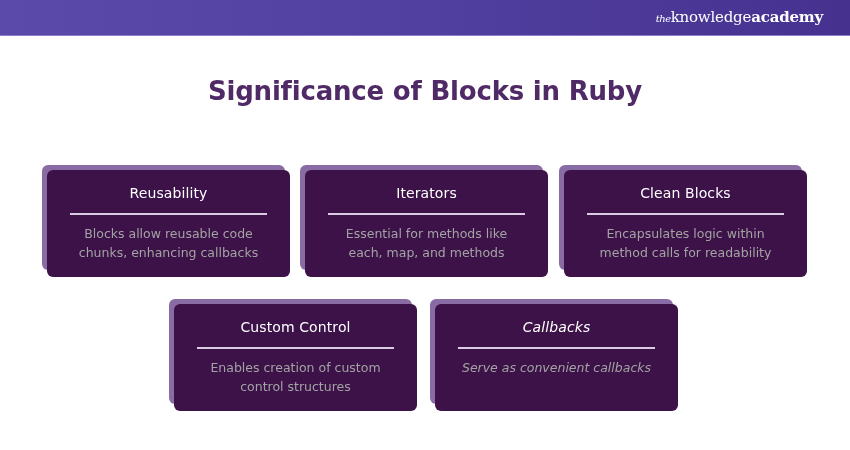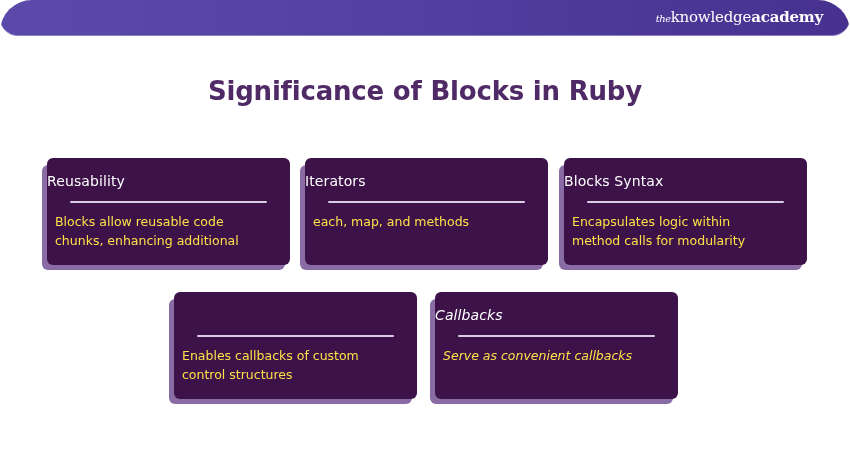--- a/index.html
+++ b/index.html
@@ -1,15 +1,15 @@
 <!DOCTYPE html>
 <html><head>
   <meta charset="utf-8">
   <style>
-    * { box-sizing: border-box; margin: 0; padding: 0; border-radius: 32px; }
+    * { box-sizing: border-box; margin: 0; padding: 0; }
     html, body {
       width: 850px; height: 450px; overflow: hidden;
       background: #ffffff;
       font-family: "DejaVu Sans", "Liberation Sans", sans-serif;
     }
     .page { position: relative; width: 850px; height: 450px; background: #ffffff; }
 
     .header-band {
       position: absolute; left: 0; top: 0; width: 850px; height: 36px;
       background: linear-gradient(90deg, #5b4aa9 0%, #5140a0 50%, #46318f 100%);
@@ -34,38 +34,39 @@
       line-height: 38px;
     }
 
     .card-wrap { position: absolute; width: 248px; height: 112px; }
     .card-shadow {
       position: absolute; left: -5px; top: 7px; width: 243px; height: 105px;
       background: #8a6ca4;
       border-radius: 6px;
     }
     .card {
-      position: absolute; left: 0; top: 0; width: 243px; height: 107px;
+      position: absolute; left: 0; top: 12px; width: 243px; height: 107px;
       background: #3c1249;
       border-radius: 6px;
       color: #ffffff;
+      text-align: center;
     }
     .card-title {
       position: absolute; left: 0; top: 13px; width: 100%;
       font-size: 14px; line-height: 20px; color: #ffffff;
       font-family: "DejaVu Sans", "Liberation Sans", sans-serif;
       letter-spacing: 0.1px;
     }
     .card-divider {
       position: absolute; left: 23px; right: 23px; top: 43px;
       height: 1.5px; background: #d9cce3;
     }
     .card-desc {
       position: absolute; left: 8px; right: 8px; top: 55px;
-      font-size: 12.5px; line-height: 18.5px; color: #fde047;
+      font-size: 12.5px; line-height: 18.5px; color: #a3a3a3;
       font-family: "DejaVu Sans", "Liberation Sans", sans-serif;
     }
 
     #card-0 { left: 47px;  top: 158px; }
     #card-1 { left: 305px; top: 158px; padding-left: 34px; }
     #card-2 { left: 564px; top: 158px; }
     #card-3 { left: 174px; top: 292px; }
     #card-4 { left: 435px; top: 292px; font-style: italic; }
   </style>
 </head>
@@ -81,54 +82,56 @@
 
   <h1 class="title">Significance of Blocks in Ruby</h1>
 
   <div class="card-wrap" id="card-0">
     <div class="card-shadow"></div>
     <div class="card">
       <div class="card-title">Reusability</div>
       <div class="card-divider"></div>
       <div class="card-desc">
         <div>Blocks allow reusable code</div>
-        <div>chunks, enhancing additional</div>
+        <div>chunks, enhancing callbacks</div>
       </div>
     </div>
   </div>
 
   <div class="card-wrap" id="card-1">
     <div class="card-shadow"></div>
     <div class="card">
       <div class="card-title">Iterators</div>
       <div class="card-divider"></div>
       <div class="card-desc">
+        <div>Essential for methods like</div>
         <div>each, map, and methods</div>
       </div>
     </div>
   </div>
 
   <div class="card-wrap" id="card-2">
     <div class="card-shadow"></div>
     <div class="card">
-      <div class="card-title">Blocks Syntax</div>
+      <div class="card-title">Clean Blocks</div>
       <div class="card-divider"></div>
       <div class="card-desc">
         <div>Encapsulates logic within</div>
-        <div>method calls for modularity</div>
+        <div>method calls for readability</div>
       </div>
     </div>
   </div>
 
   <div class="card-wrap" id="card-3">
     <div class="card-shadow"></div>
     <div class="card">
+      <div class="card-title">Custom Control</div>
       <div class="card-divider"></div>
       <div class="card-desc">
-        <div>Enables callbacks of custom</div>
+        <div>Enables creation of custom</div>
         <div>control structures</div>
       </div>
     </div>
   </div>
 
   <div class="card-wrap" id="card-4">
     <div class="card-shadow"></div>
     <div class="card">
       <div class="card-title">Callbacks</div>
       <div class="card-divider"></div>

